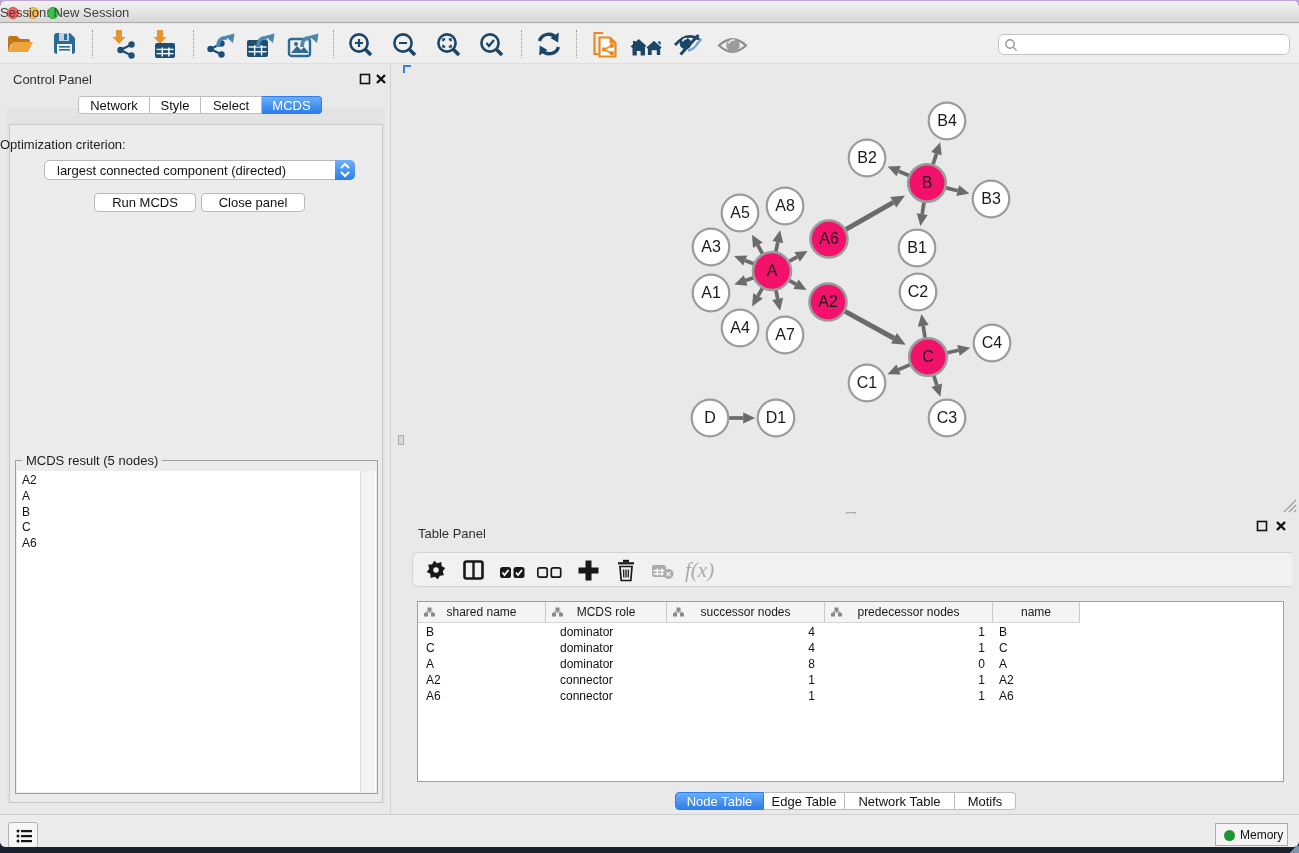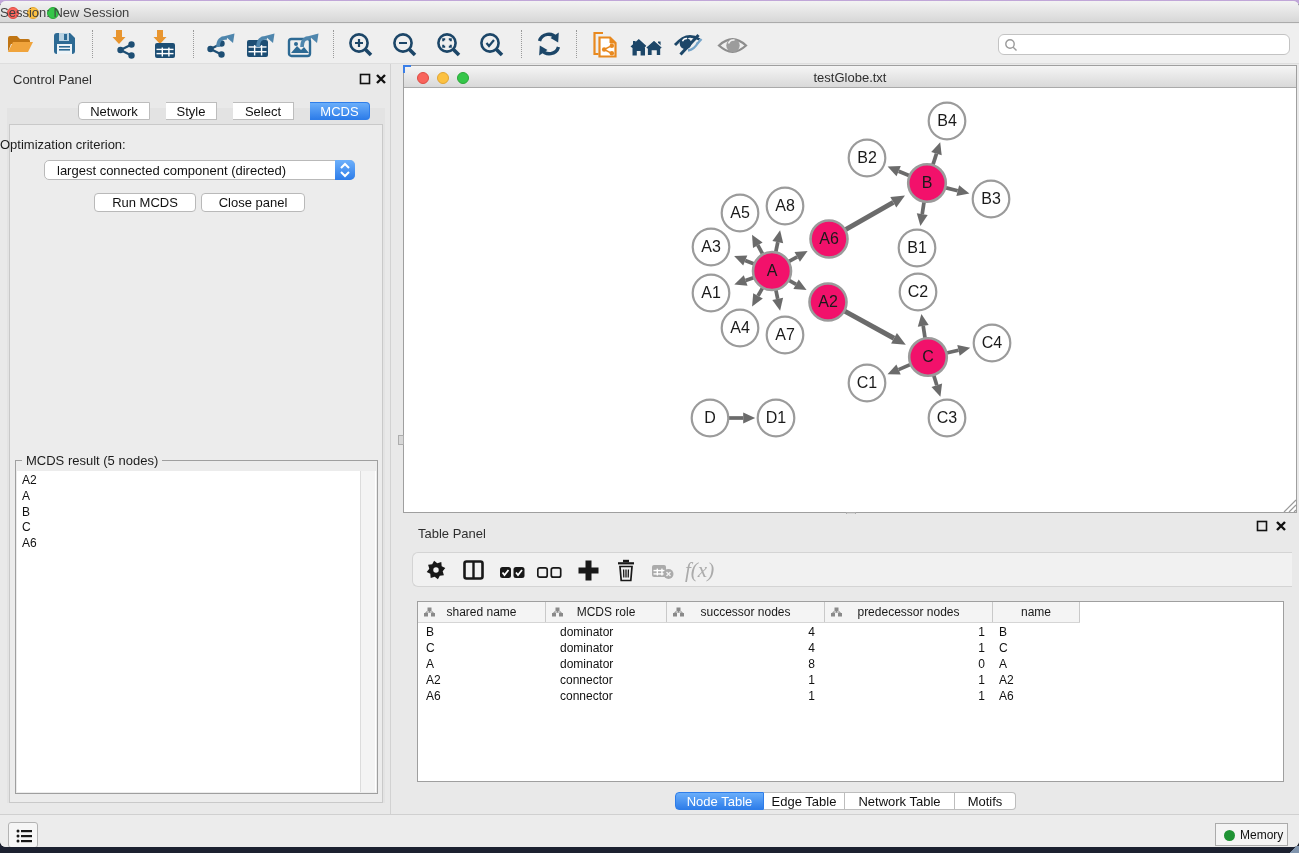--- a/index.html
+++ b/index.html
@@ -201,49 +201,40 @@
   <div id="cpanel">
     <div id="cpanel-title">Control Panel</div>
     <svg style="position:absolute;left:359px;top:9px" width="12" height="12" viewBox="0 0 12 12">
         <rect x="1.5" y="1.5" width="9" height="9" fill="none" stroke="#111" stroke-width="1.6"></rect>
       </svg>
       <svg style="position:absolute;left:375px;top:9px" width="12" height="12" viewBox="0 0 12 12">
         <path d="M2 2 L10 10 M10 2 L2 10" stroke="#111" stroke-width="2.4"></path>
       </svg>
     <div id="cp-tabpanel"></div>
     <div id="cp-inner"></div>
-    <div class="tabs" style="left:78px; top:38px;gap:16px;">
+    <div class="tabs" style="left:78px; top:32px;">
       <div class="tab first" style="width:72px;">Network</div>
       <div class="tab" style="width:51px;">Style</div>
       <div class="tab" style="width:61px;">Select</div>
       <div class="tab last sel" style="width:60px;">MCDS</div>
     </div>
     <div id="opt-label">Optimization criterion:</div>
     <div id="dropdown">largest connected component (directed)<div id="dd-btn">
           <svg style="position:absolute;left:4px;top:2px" width="12" height="16" viewBox="0 0 12 16">
             <path d="M2 6 L6 2 L10 6" stroke="#fff" stroke-width="2" fill="none"></path>
             <path d="M2 10 L6 14 L10 10" stroke="#fff" stroke-width="2" fill="none"></path>
           </svg>
         </div></div>
     <div class="btn" style="left:94px; top:129px; width:102px;">Run MCDS</div>
     <div class="btn" style="left:201px; top:129px; width:104px;">Close panel</div>
     <div id="fieldset">
       <div id="fieldset-legend">MCDS result (5 nodes)</div>
       <div id="mcds-list">A2<br>A<br>B<br>C<br>A6</div>
       <div id="mcds-scroll"></div>
     </div>
-  </div>
-  <div id="gwin">
-    <div id="gtitle">
-      <div class="tl t1"></div>
-        <div class="tl t2"></div>
-        <div class="tl t3"></div>
-      <div id="gtitle-text">testGlobe.txt</div>
-    </div>
-
   </div>
   <svg width="893" height="424" style="position:absolute;left:404px;top:87px" font-family="Liberation Sans, sans-serif">
       <line x1="358.8" y1="166.4" x2="353.8" y2="157.2" stroke="#6b6b6b" stroke-width="3.7"></line>
       <polygon points="348.0,146.7 358.6,154.6 349.0,159.9" fill="#6b6b6b"></polygon>
       <line x1="371.7" y1="164.4" x2="373.8" y2="154.1" stroke="#6b6b6b" stroke-width="3.7"></line>
       <polygon points="376.1,142.3 379.2,155.2 368.4,153.0" fill="#6b6b6b"></polygon>
       <line x1="350.3" y1="176.0" x2="341.2" y2="172.5" stroke="#6b6b6b" stroke-width="3.7"></line>
       <polygon points="330.1,168.1 343.3,167.4 339.2,177.6" fill="#6b6b6b"></polygon>
       <line x1="350.1" y1="189.4" x2="341.6" y2="192.5" stroke="#6b6b6b" stroke-width="3.7"></line>
       <polygon points="330.3,196.6 339.8,187.3 343.5,197.7" fill="#6b6b6b"></polygon>

